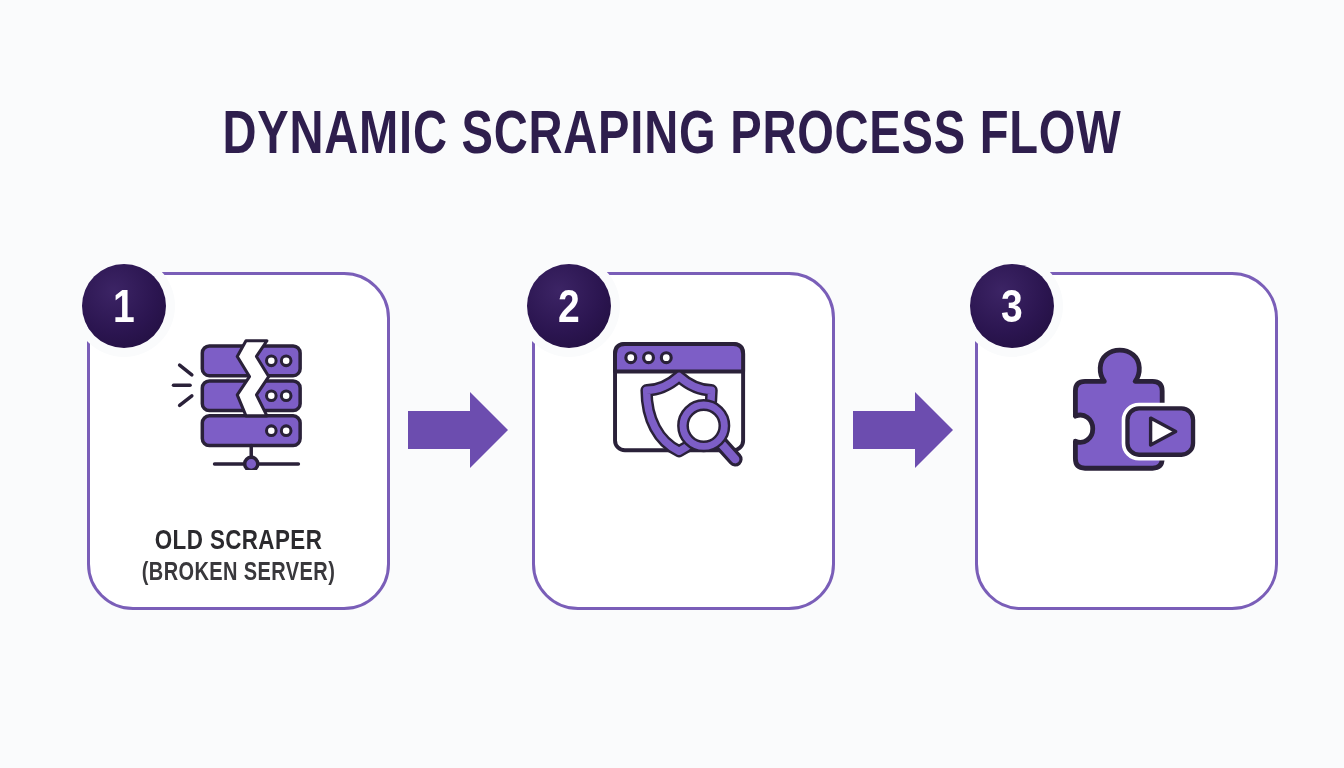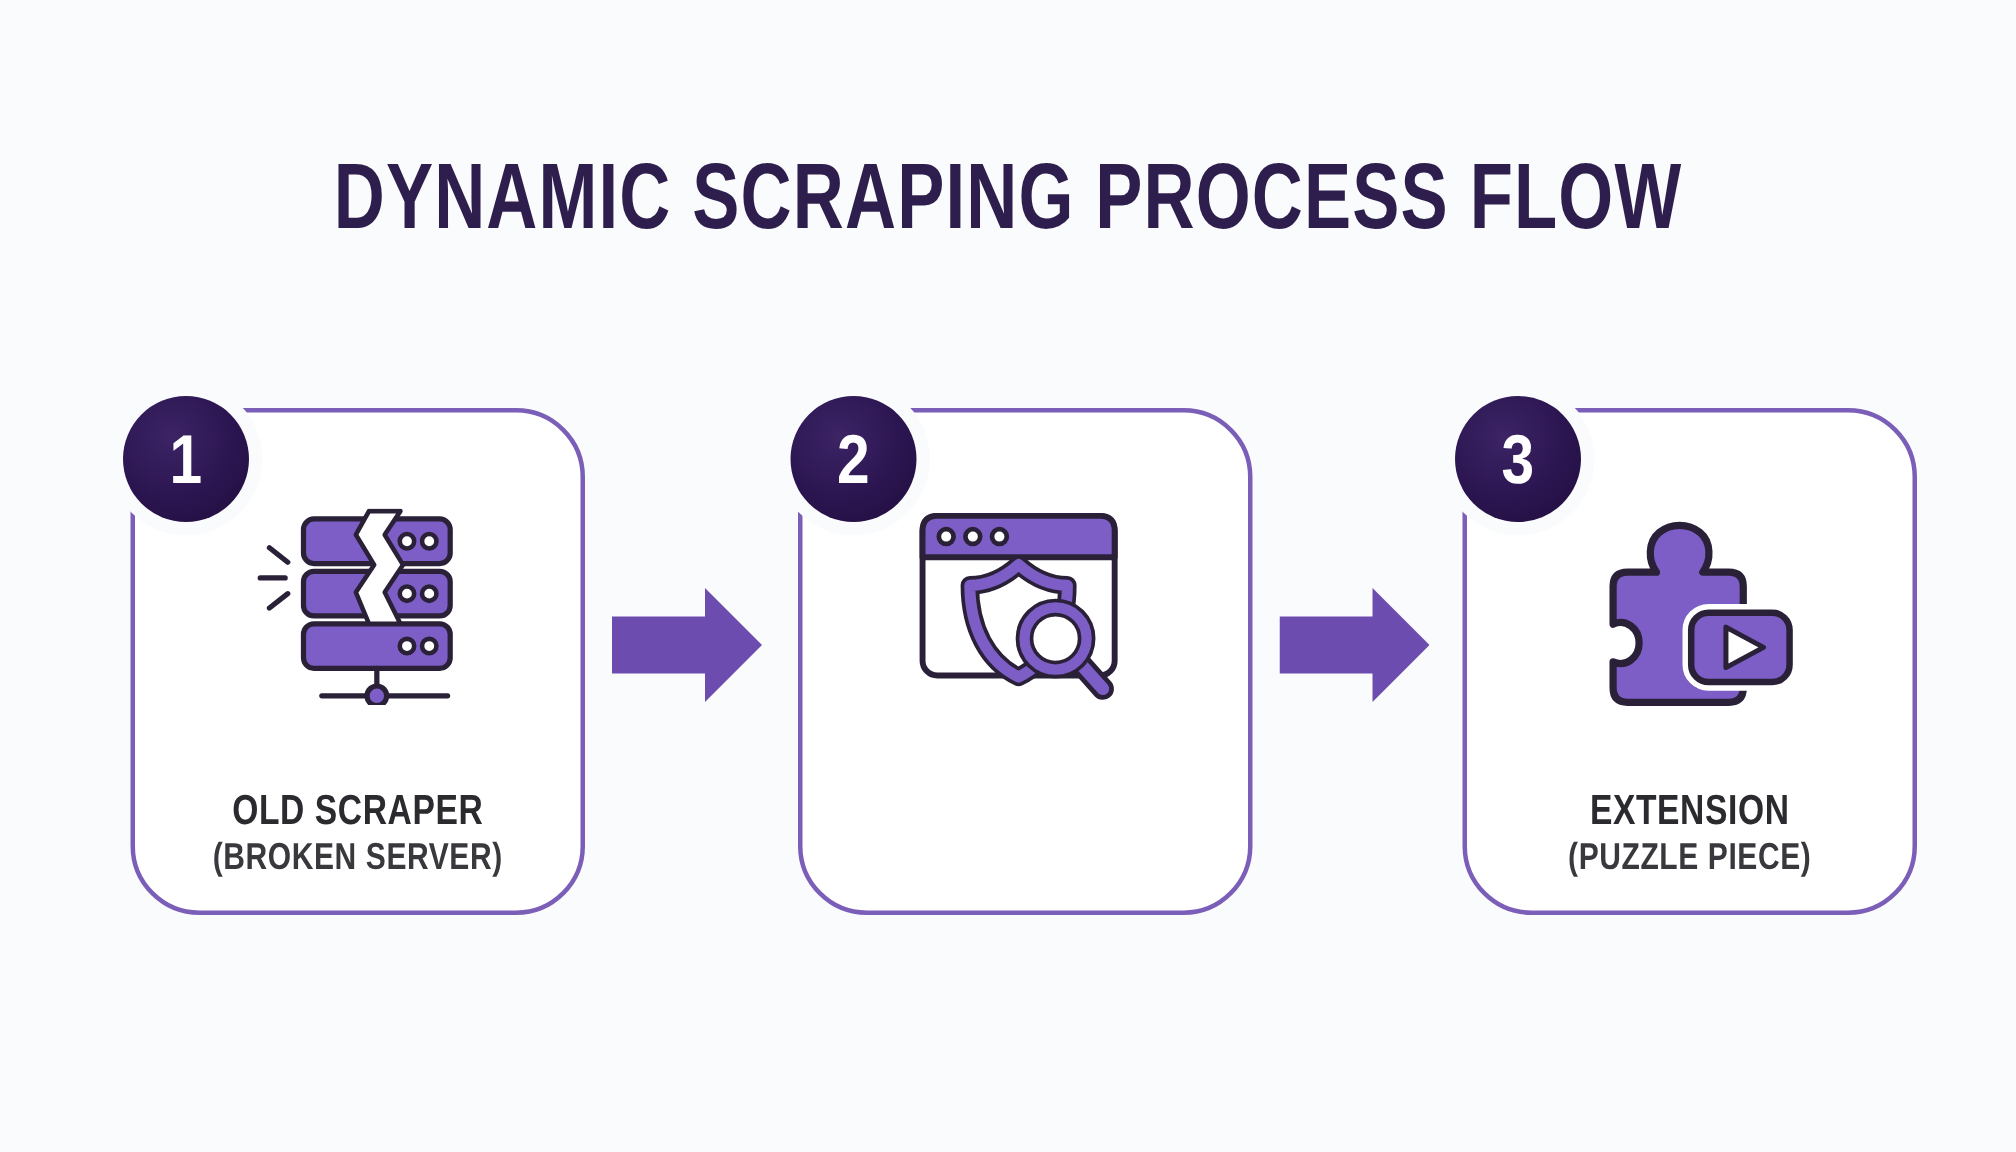--- a/index.html
+++ b/index.html
@@ -172,19 +172,15 @@
 
         <path d="M32,44 L52,44 C46,36 46,23 54,16.5 C62,10 74,10 82,16.5 C90,23 90,36 84,44 L102,44
                  Q112,44 112,54 L112,124 Q112,134 102,134 L32,134 Q22,134 22,124 L22,106
                  C31,110 40,103 40,93 C40,83 31,76 22,80 L22,54 Q22,44 32,44 Z" fill="#7d5ec6" stroke="#2a2139" stroke-width="5" stroke-linejoin="round"></path>
 
         <rect x="76" y="72" width="68" height="48" rx="12" fill="none" stroke="#ffffff" stroke-width="12"></rect>
         <rect x="76" y="72" width="68" height="48" rx="12" fill="#7d5ec6" stroke="#2a2139" stroke-width="4.5"></rect>
         <path d="M100,82 L126,96 L100,110 Z" fill="#ffffff" stroke="#2a2139" stroke-width="3.5" stroke-linejoin="round"></path>
       </svg>
     </div>
-    <div class="labels">
-      <div class="label-main">EXTENSION</div>
-      <div class="label-sub">(PUZZLE PIECE)</div>
-    </div>
   </div>
 
 </div>
 
 </body></html>

